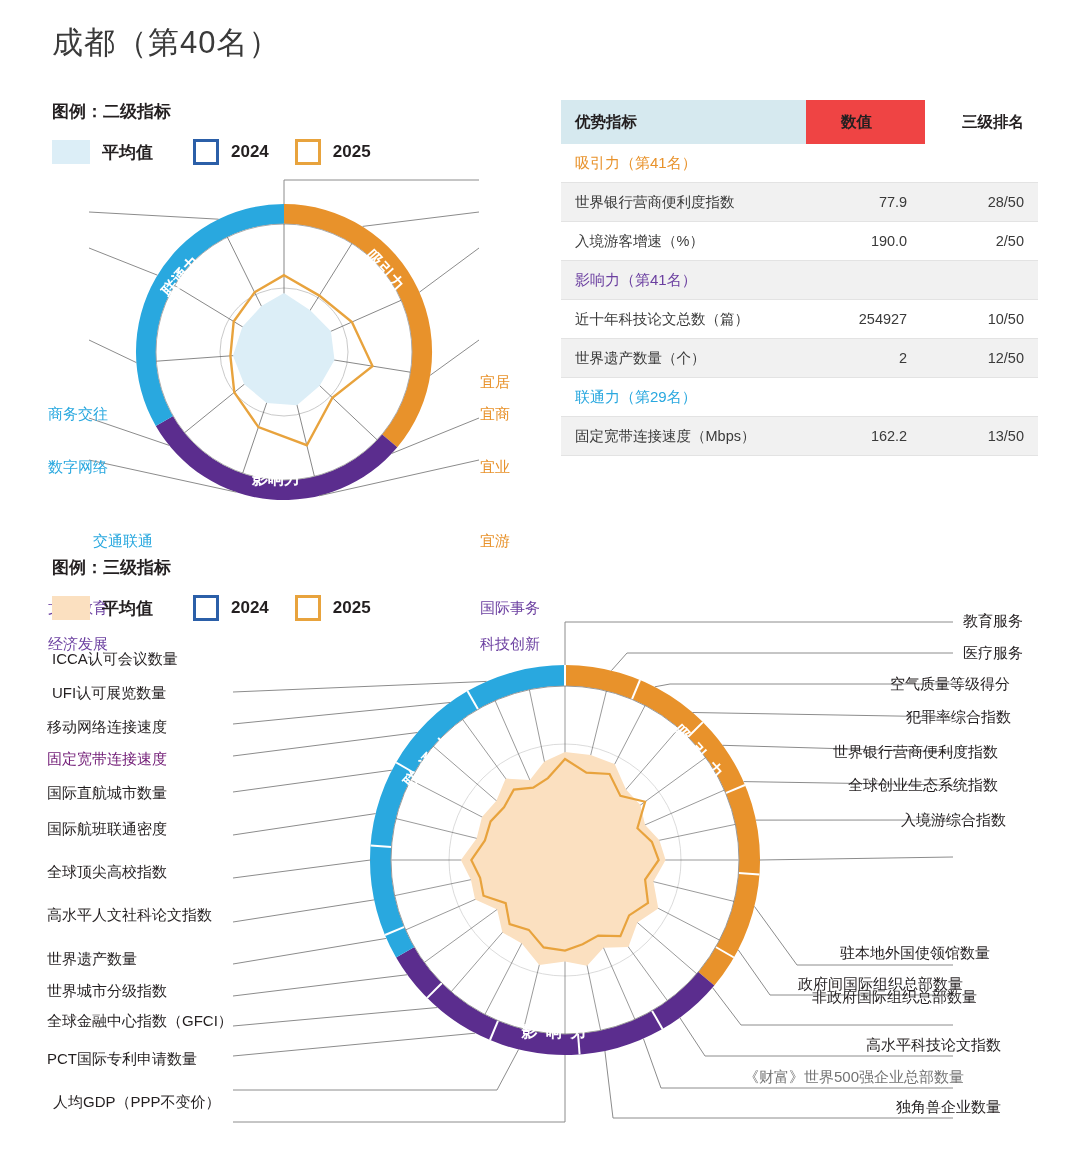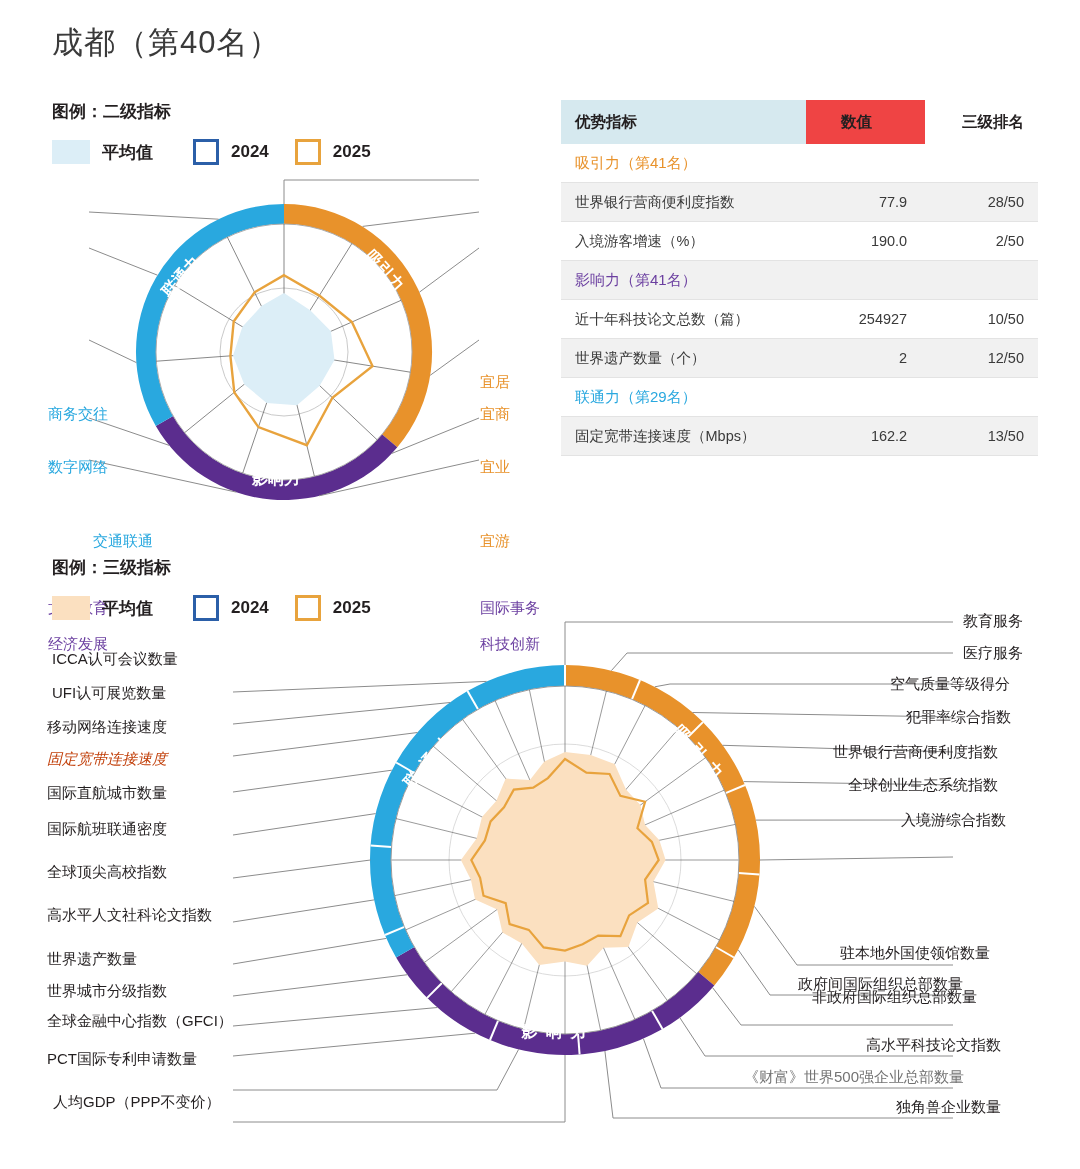--- a/index.html
+++ b/index.html
@@ -355,21 +355,21 @@
   <div class="lbl" style="left:840px; top:324px; color:#231f20;">驻本地外国使领馆数量</div>
   <div class="lbl" style="left:798px; top:355px; color:#231f20;">政府间国际组织总部数量</div>
   <div class="lbl" style="left:812px; top:368px; color:#231f20;">非政府国际组织总部数量</div>
   <div class="lbl" style="left:866px; top:416px; color:#231f20;">高水平科技论文指数</div>
   <div class="lbl" style="left:744px; top:448px; color:#737373;">《财富》世界500强企业总部数量</div>
   <div class="lbl" style="left:896px; top:478px; color:#231f20;">独角兽企业数量</div>
 
   <div class="lbl" style="left:52px; top:30px; color:#231f20;">ICCA认可会议数量</div>
   <div class="lbl" style="left:52px; top:64px; color:#231f20;">UFI认可展览数量</div>
   <div class="lbl" style="left:47px; top:98px; color:#231f20;">移动网络连接速度</div>
-  <div class="lbl" style="left:47px; top:130px; color:#c2410c;font-style:italic;">固定宽带连接速度</div>
+  <div class="lbl" style="left:47px; top:130px; color:#701a75;">固定宽带连接速度</div>
   <div class="lbl" style="left:47px; top:164px; color:#231f20;">国际直航城市数量</div>
   <div class="lbl" style="left:47px; top:200px; color:#231f20;">国际航班联通密度</div>
   <div class="lbl" style="left:47px; top:243px; color:#231f20;">全球顶尖高校指数</div>
   <div class="lbl" style="left:47px; top:286px; color:#231f20;">高水平人文社科论文指数</div>
   <div class="lbl" style="left:47px; top:330px; color:#231f20;">世界遗产数量</div>
   <div class="lbl" style="left:47px; top:362px; color:#231f20;">世界城市分级指数</div>
   <div class="lbl" style="left:47px; top:392px; color:#231f20;">全球金融中心指数（GFCI）</div>
   <div class="lbl" style="left:47px; top:430px; color:#231f20;">PCT国际专利申请数量</div>
   <div class="lbl" style="left:53px; top:473px; color:#231f20;">人均GDP（PPP不变价）</div>
 </div>

